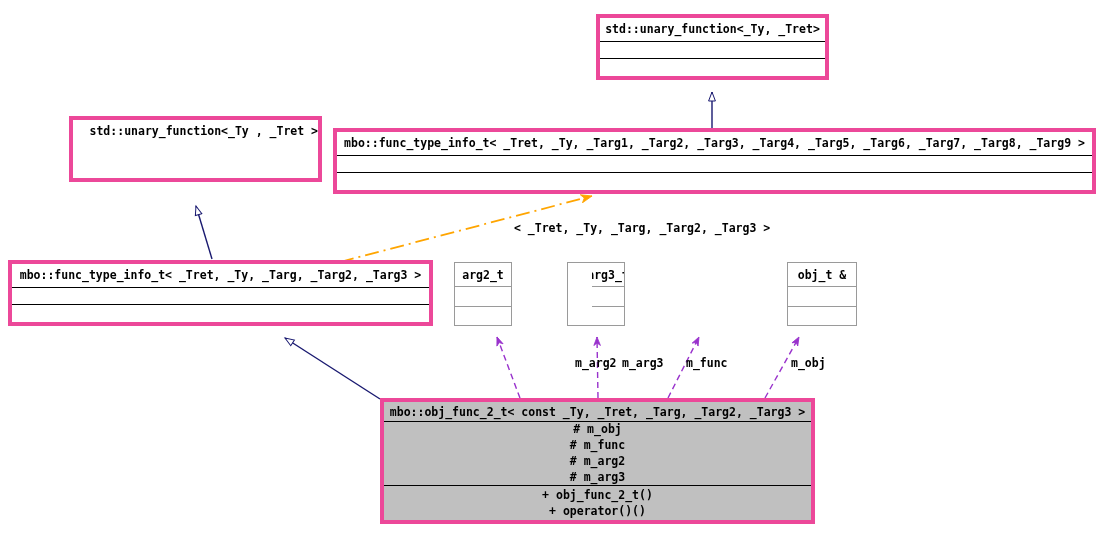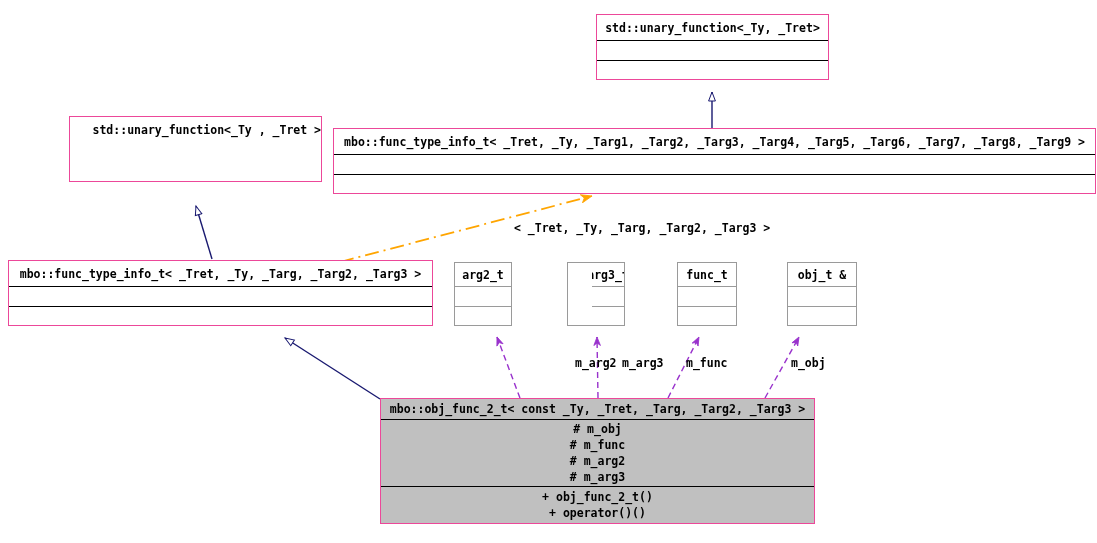--- a/index.html
+++ b/index.html
@@ -23,21 +23,21 @@
   svg.edges {
     position: absolute;
     left: 0; top: 0;
     width: 1097px;
     height: 543px;
     pointer-events: none;
   }
   .uml-box {
     position: absolute;
     box-sizing: border-box;
-    border: 1px solid #ec4899;
+    border: 4px solid #ec4899;
     background: #ffffff;
     display: flex;
     flex-direction: column;
   }
   .uml-box.grayfill {
     background: #c0c0c0;
   }
   .uml-box.grayborder {
     border: 1px solid #9a9a9a;
   }
@@ -155,25 +155,20 @@
     <div class="compartment sep" style="height:20px;"></div>
     <div class="compartment sep" style="height:20px;"></div>
   </div>
 
   <div class="uml-box grayborder" style="left:567px; top:262px; width:58px; height:64px;padding-left:24px;">
     <div class="compartment title" style="height:24px;">arg3_t</div>
     <div class="compartment sep" style="height:20px;"></div>
     <div class="compartment sep" style="height:20px;"></div>
   </div>
 
-  <div class="uml-box grayborder" style="left:677px; top:262px; width:60px; height:64px;">
-    <div class="compartment title" style="height:24px;">func_t</div>
-    <div class="compartment sep" style="height:20px;"></div>
-    <div class="compartment sep" style="height:20px;"></div>
-  </div>
 
   <div class="uml-box grayborder" style="left:787px; top:262px; width:70px; height:64px;">
     <div class="compartment title" style="height:24px;">obj_t &amp;</div>
     <div class="compartment sep" style="height:20px;"></div>
     <div class="compartment sep" style="height:20px;"></div>
   </div>
 
   <div class="uml-box grayfill" style="left:380px; top:398px; width:435px; height:126px;">
     <div class="compartment title" style="height:20px;">mbo::obj_func_2_t&lt; const _Ty, _Tret, _Targ, _Targ2, _Targ3 &gt;</div>
     <div class="compartment sep" style="height:67px;">

